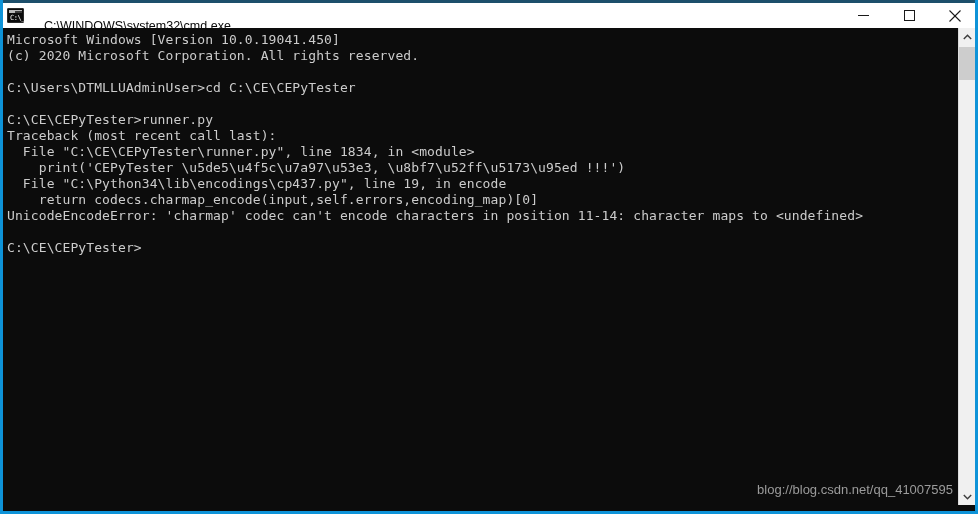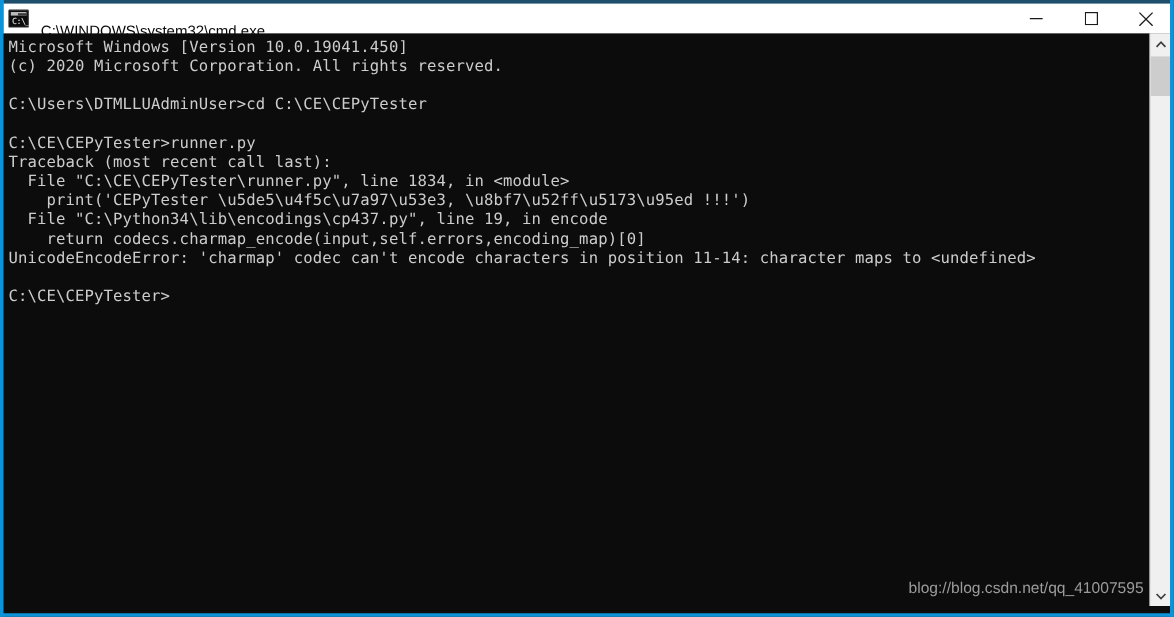--- a/index.html
+++ b/index.html
@@ -46,21 +46,21 @@
     padding-left: 7px;
   }
   .cmd-icon {
     position: relative;
     width: 17px;
     height: 15px;
     background: #0c0c0c;
     border: 1px solid #2b2b2b;
     box-sizing: border-box;
     flex: 0 0 auto;
-    margin-right: 10px;
+    margin-right: 20px;
     border-radius: 1px;
   }
   .cmd-icon .bar {
     position: absolute;
     top: 1px;
     left: 1px;
     right: 1px;
     height: 3px;
     background: #b9b9b9;
   }

